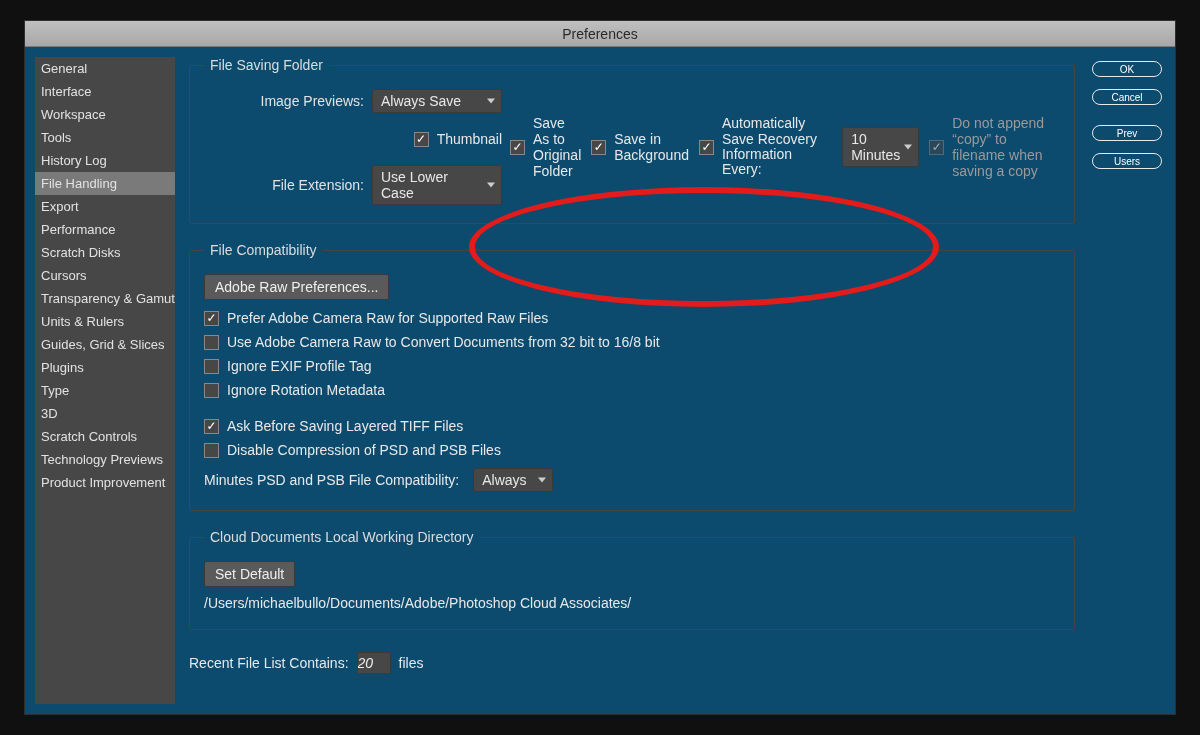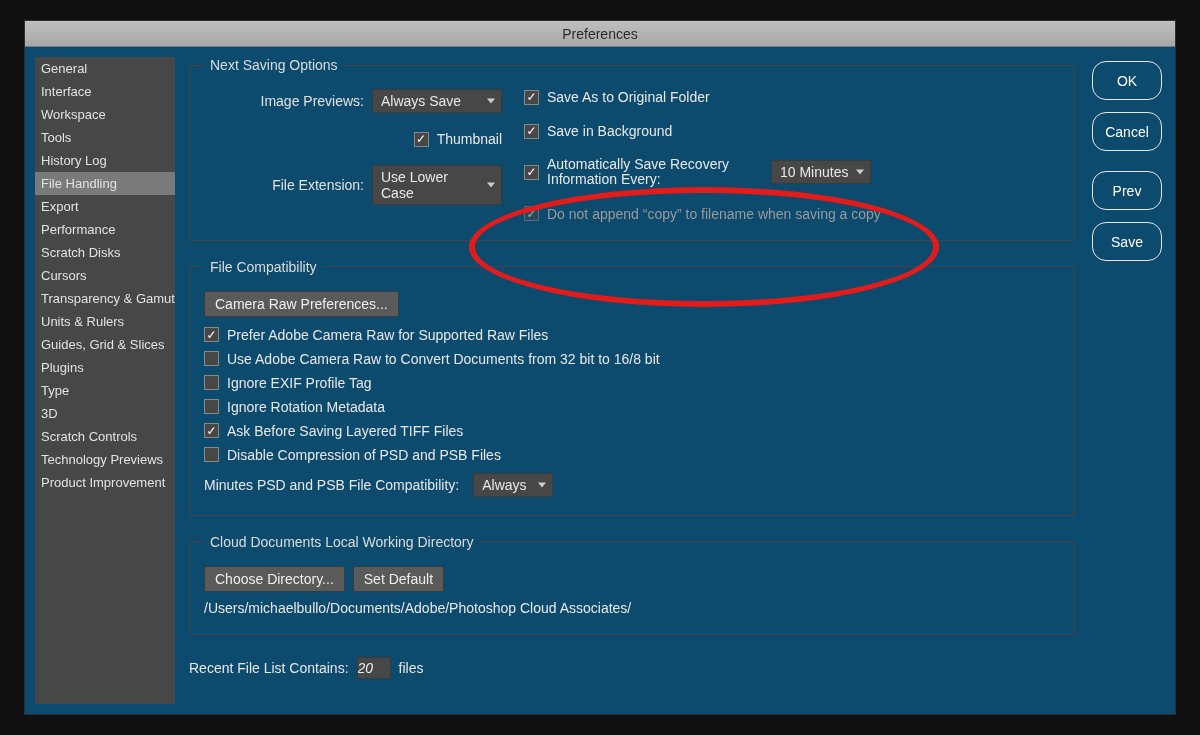--- a/index.html
+++ b/index.html
@@ -56,26 +56,26 @@
   .btncol {
     width: 76px;
     display: flex;
     flex-direction: column;
     gap: 12px;
     align-items: center;
     padding-top: 4px;
   }
   .pill {
     width: 70px;
-    height: 39px;
+    height: 16px;
     border: 1.5px solid #e8e8e8;
     border-radius: 14px;
     background: transparent;
     color: #fff;
-    font-size: 14px;
+    font-size: 10px;
     cursor: pointer;
     display:flex;align-items:center;justify-content:center;
   }
   fieldset.group {
     border: 1px solid #444;
     border-radius: 2px;
     padding: 12px 14px 14px 14px;
     margin-bottom: 18px;
   }
   fieldset.group > legend {
@@ -111,23 +111,23 @@
   .cklabel { font-size:14px; }
   .cklabel.disabled{ color:#9a9a9a; }
   .btnflat{
     background:#5a5a5a;border:1px solid #3b3b3b;color:#eee;
     padding:4px 10px;font-size:14px;cursor:pointer;border-radius:2px;
   }
   .tiny-input{
     width:34px; background:#474747; border:1px solid #3a3a3a; color:#eee;
     padding:2px 0; font-size:14px;font-style:italic;
   }
-  .saving-right{ display:flex; flex-direction:column; gap:10px; }
+  .saving-right{ display:flex; flex-direction:row; gap:10px; }
   .saving-left{ display:flex; flex-direction:column; gap:10px; align-items:flex-end; }
-  .saving-grid{ display:flex; gap:22px; }
+  .saving-grid{ display:flex; gap:8px; }
   .annot {
     position:absolute;
     border:6px solid #e21b1b;
     border-radius:50%;
     pointer-events:none;
   }
 </style>
 </head>
 <body>
 
@@ -155,21 +155,21 @@
         <div class="side-item">Type</div>
         <div class="side-item">3D</div>
         <div class="side-item">Scratch Controls</div>
         <div class="side-item">Technology Previews</div>
         <div class="side-item">Product Improvement</div>
       </div>
 
     <div class="main">
 
       <fieldset class="group">
-        <legend>Next Saving Options</legend>
+        <legend>File Saving Folder</legend>
         <div class="saving-grid">
           <div class="saving-left">
             <div class="row">
               <span class="lbl-right">Image Previews:</span>
               <span class="select" style="width:130px">
                   <span>Always Save</span>
                 </span>
             </div>
             <div class="row">
               <span class="lbl-right"></span>
@@ -203,75 +203,74 @@
               <span class="chk on disabled"></span>
               <span class="cklabel disabled">Do not append “copy” to filename when saving a copy</span>
             </div>
           </div>
         </div>
       </fieldset>
 
       <fieldset class="group">
         <legend>File Compatibility</legend>
         <div class="row">
-            <button class="btnflat">Camera Raw Preferences...</button>
+            <button class="btnflat">Adobe Raw Preferences...</button>
           </div>
         <div class="row" style="margin-top:10px">
             <span class="chk on"></span>
             <span class="cklabel">Prefer Adobe Camera Raw for Supported Raw Files</span>
           </div>
         <div class="row" style="margin-top:8px">
             <span class="chk"></span>
             <span class="cklabel">Use Adobe Camera Raw to Convert Documents from 32 bit to 16/8 bit</span>
           </div>
         <div class="row" style="margin-top:8px">
             <span class="chk"></span>
             <span class="cklabel">Ignore EXIF Profile Tag</span>
           </div>
         <div class="row" style="margin-top:8px">
             <span class="chk"></span>
             <span class="cklabel">Ignore Rotation Metadata</span>
           </div>
-        <div class="row" style="margin-top:8px">
+        <div class="row" style="margin-top:20px">
             <span class="chk on"></span>
             <span class="cklabel">Ask Before Saving Layered TIFF Files</span>
           </div>
         <div class="row" style="margin-top:8px">
             <span class="chk"></span>
             <span class="cklabel">Disable Compression of PSD and PSB Files</span>
           </div>
         <div class="row" style="margin-top:10px">
           <span class="cklabel">Minutes PSD and PSB File Compatibility:</span>
           <span class="select" style="width:80px;margin-left:6px">
               <span>Always</span>
             </span>
         </div>
       </fieldset>
 
       <fieldset class="group">
         <legend>Cloud Documents Local Working Directory</legend>
         <div class="row">
-          <button class="btnflat">Choose Directory...</button>
           <button class="btnflat">Set Default</button>
         </div>
         <div class="row" style="margin-top:8px">
           <span class="cklabel">/Users/michaelbullo/Documents/Adobe/Photoshop Cloud Associates/</span>
         </div>
       </fieldset>
 
       <div class="row" style="margin-top:22px">
         <span class="cklabel">Recent File List Contains:</span>
         <input class="tiny-input" value="20" style="">
         <span class="cklabel">files</span>
       </div>
 
       <div class="annot" style="left:280px; top:130px; width:470px; height:120px;"></div>
     </div>
 
     <div class="btncol">
       <button class="pill">OK</button>
       <button class="pill">Cancel</button>
       <button class="pill" style="margin-top:8px">Prev</button>
-      <button class="pill">Save</button>
+      <button class="pill">Users</button>
     </div>
 
   </div>
 </div>
 
 </body></html>

